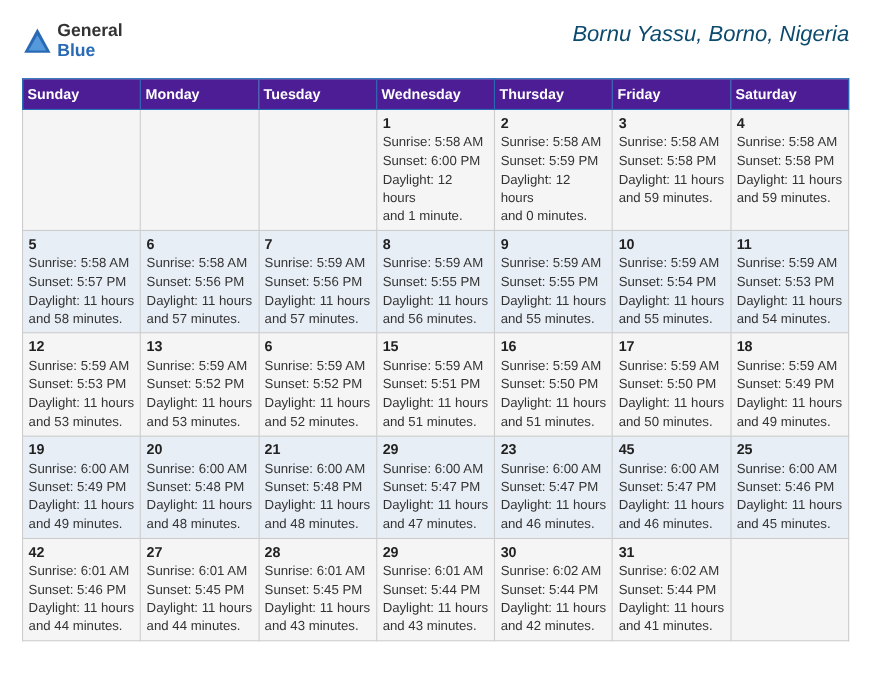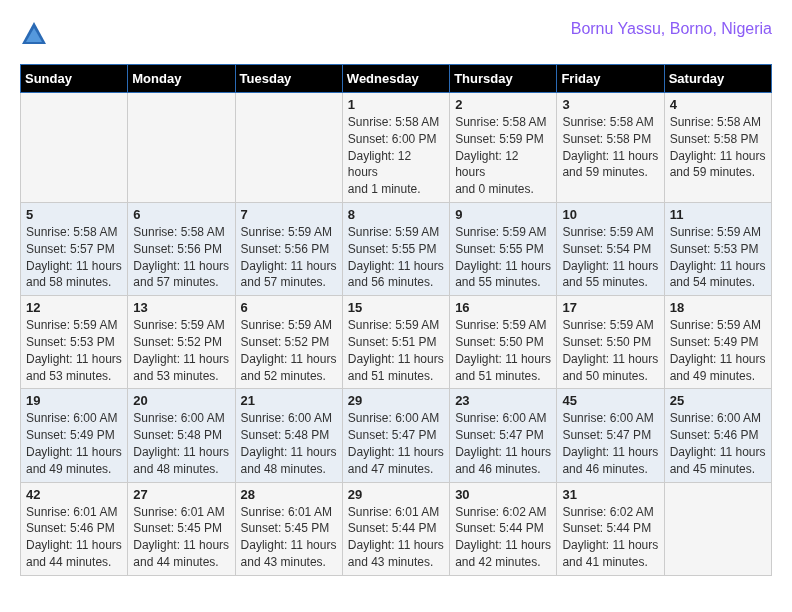--- a/index.html
+++ b/index.html
@@ -42,29 +42,30 @@
     }
     .title-block {
       text-align: right;
     }
     .month-title {
       font-size: 36px;
       font-weight: bold;
       color: #222;
     }
     .location-title {
-      font-size: 16px;
-      color: #8b5cf6;
+      font-size: 20px;
+      color: #0c4a6e;
+      font-style: italic;
     }
     table {
       width: 100%;
       border-collapse: collapse;
     }
     thead tr th {
-      background-color: #000000;
+      background-color: #4c1d95;
       color: white;
       font-size: 13px;
       font-weight: bold;
       padding: 6px 4px;
       text-align: left;
       border: 1px solid #2a6ab5;
     }
     tbody tr td {
       border: 1px solid #ccc;
       vertical-align: top;
@@ -96,20 +97,24 @@
   </style>
 </head>
 <body>
 
 <div class="header">
   <div class="logo">
     <svg class="logo-icon" viewBox="0 0 28 28">
       <polygon points="14,2 26,24 2,24" fill="#2a6ab5"></polygon>
       <polygon points="14,8 22,22 6,22" fill="#5599dd"></polygon>
     </svg>
+    <div class="logo-text">
+      <span class="logo-general">General</span>
+      <span class="logo-blue">Blue</span>
+    </div>
   </div>
   <div class="title-block">
     <div class="location-title">Bornu Yassu, Borno, Nigeria</div>
   </div>
 </div>
 
 <table>
   <thead>
     <tr>
 

